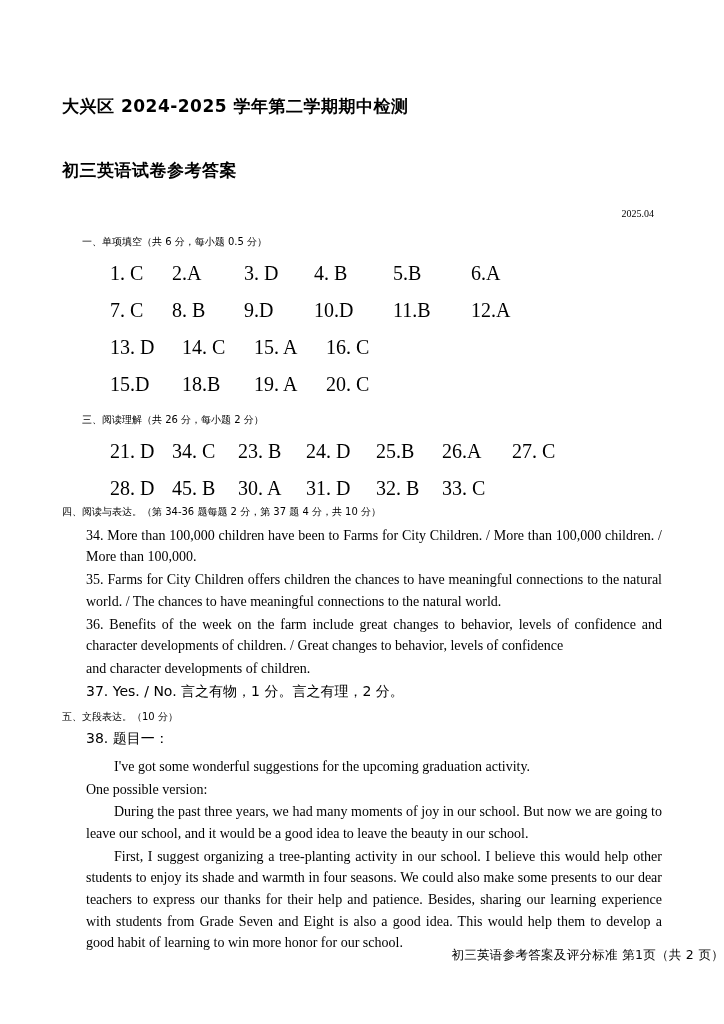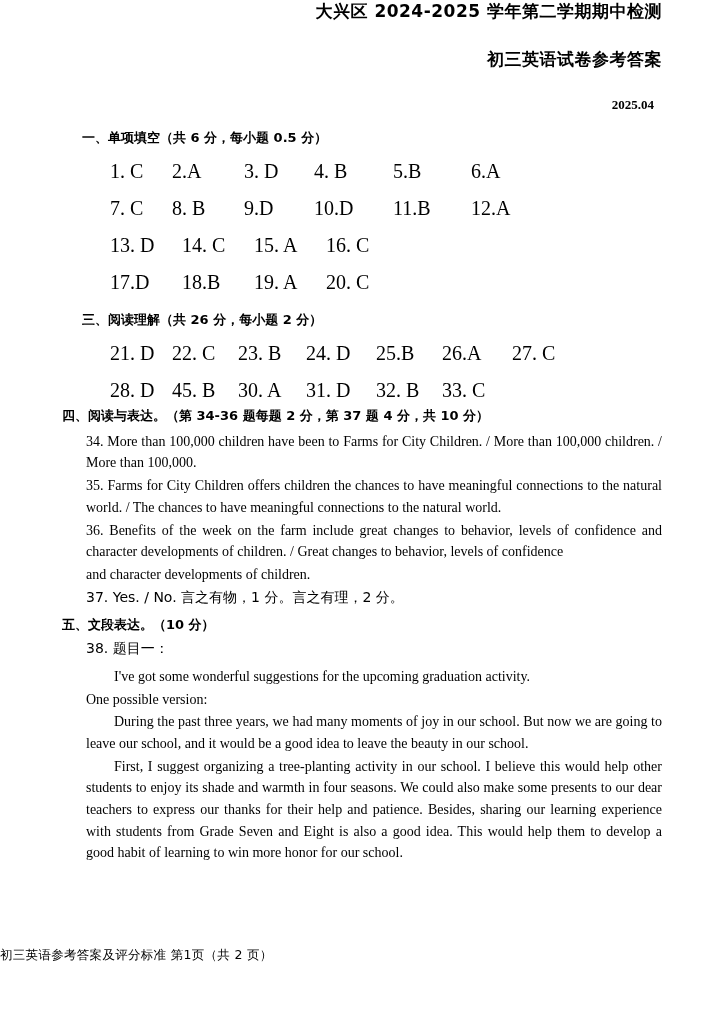--- a/index.html
+++ b/index.html
@@ -16,44 +16,45 @@
     overflow: hidden;
   }
   .page {
     width: 724px;
     height: 1024px;
     box-sizing: border-box;
     padding: 0 62px;
     position: relative;
   }
   .title-block {
-    text-align: right;
+    text-align: left;
+    padding-top: 95px;
   }
   .doc-title {
     font-size: 17px;
     font-weight: bold;
     letter-spacing: 0.5px;
     line-height: 1.4;
   }
   .doc-subtitle {
     font-size: 17px;
     font-weight: bold;
     letter-spacing: 0.5px;
-    margin-top: 24px;
+    margin-top: 40px;
   }
   .date-line {
     text-align: right;
-    font-size: 13px;
-    font-weight: bold;
+    font-size: 10px;
+    font-weight: normal;
     margin-top: 26px;
     padding-right: 8px;
   }
   .section-heading {
-    font-size: 13px;
-    font-weight: bold;
+    font-size: 10px;
+    font-weight: normal;
     margin-top: 16px;
     margin-bottom: 4px;
   }
   .section-heading.indent {
     padding-left: 20px;
   }
   .answer-row {
     display: flex;
     font-size: 20px;
     padding-left: 48px;
@@ -74,21 +75,21 @@
     margin-top: 1px;
   }
   .para.indent2 {
     text-indent: 28px;
   }
   .footer {
     position: absolute;
     left: 0;
     right: 0;
     bottom: 60px;
-    text-align: left;
+    text-align: right;
     font-size: 12.5px;
     letter-spacing: 0.3px;
   }
   .cn {
     font-family: "DejaVu Sans", "Liberation Sans", sans-serif;
   }
   .bold { font-weight: normal; }
 </style>
 </head>
 <body>
@@ -120,30 +121,30 @@
     <span class="answer-cell">12.A</span>
   </div>
 
   <div class="answer-row">
     <span class="answer-cell" style="width:72px">13. D</span>
     <span class="answer-cell" style="width:72px">14. C</span>
     <span class="answer-cell" style="width:72px">15. A</span>
     <span class="answer-cell">16. C</span>
   </div>
   <div class="answer-row">
-    <span class="answer-cell" style="width:72px">17.D</span>
+    <span class="answer-cell" style="width:72px">15.D</span>
     <span class="answer-cell" style="width:72px">18.B</span>
     <span class="answer-cell" style="width:72px">19. A</span>
     <span class="answer-cell">20. C</span>
   </div>
 
   <div class="section-heading cn indent">三、阅读理解（共 26 分，每小题 2 分）</div>
   <div class="answer-row">
     <span class="answer-cell" style="width:62px">21. D</span>
-    <span class="answer-cell" style="width:66px">22. C</span>
+    <span class="answer-cell" style="width:66px">34. C</span>
     <span class="answer-cell" style="width:68px">23. B</span>
     <span class="answer-cell" style="width:70px">24. D</span>
     <span class="answer-cell" style="width:66px">25.B</span>
     <span class="answer-cell" style="width:70px">26.A</span>
     <span class="answer-cell">27. C</span>
   </div>
   <div class="answer-row">
     <span class="answer-cell" style="width:62px">28. D</span>
     <span class="answer-cell" style="width:66px">45. B</span>
     <span class="answer-cell" style="width:68px">30. A</span>

